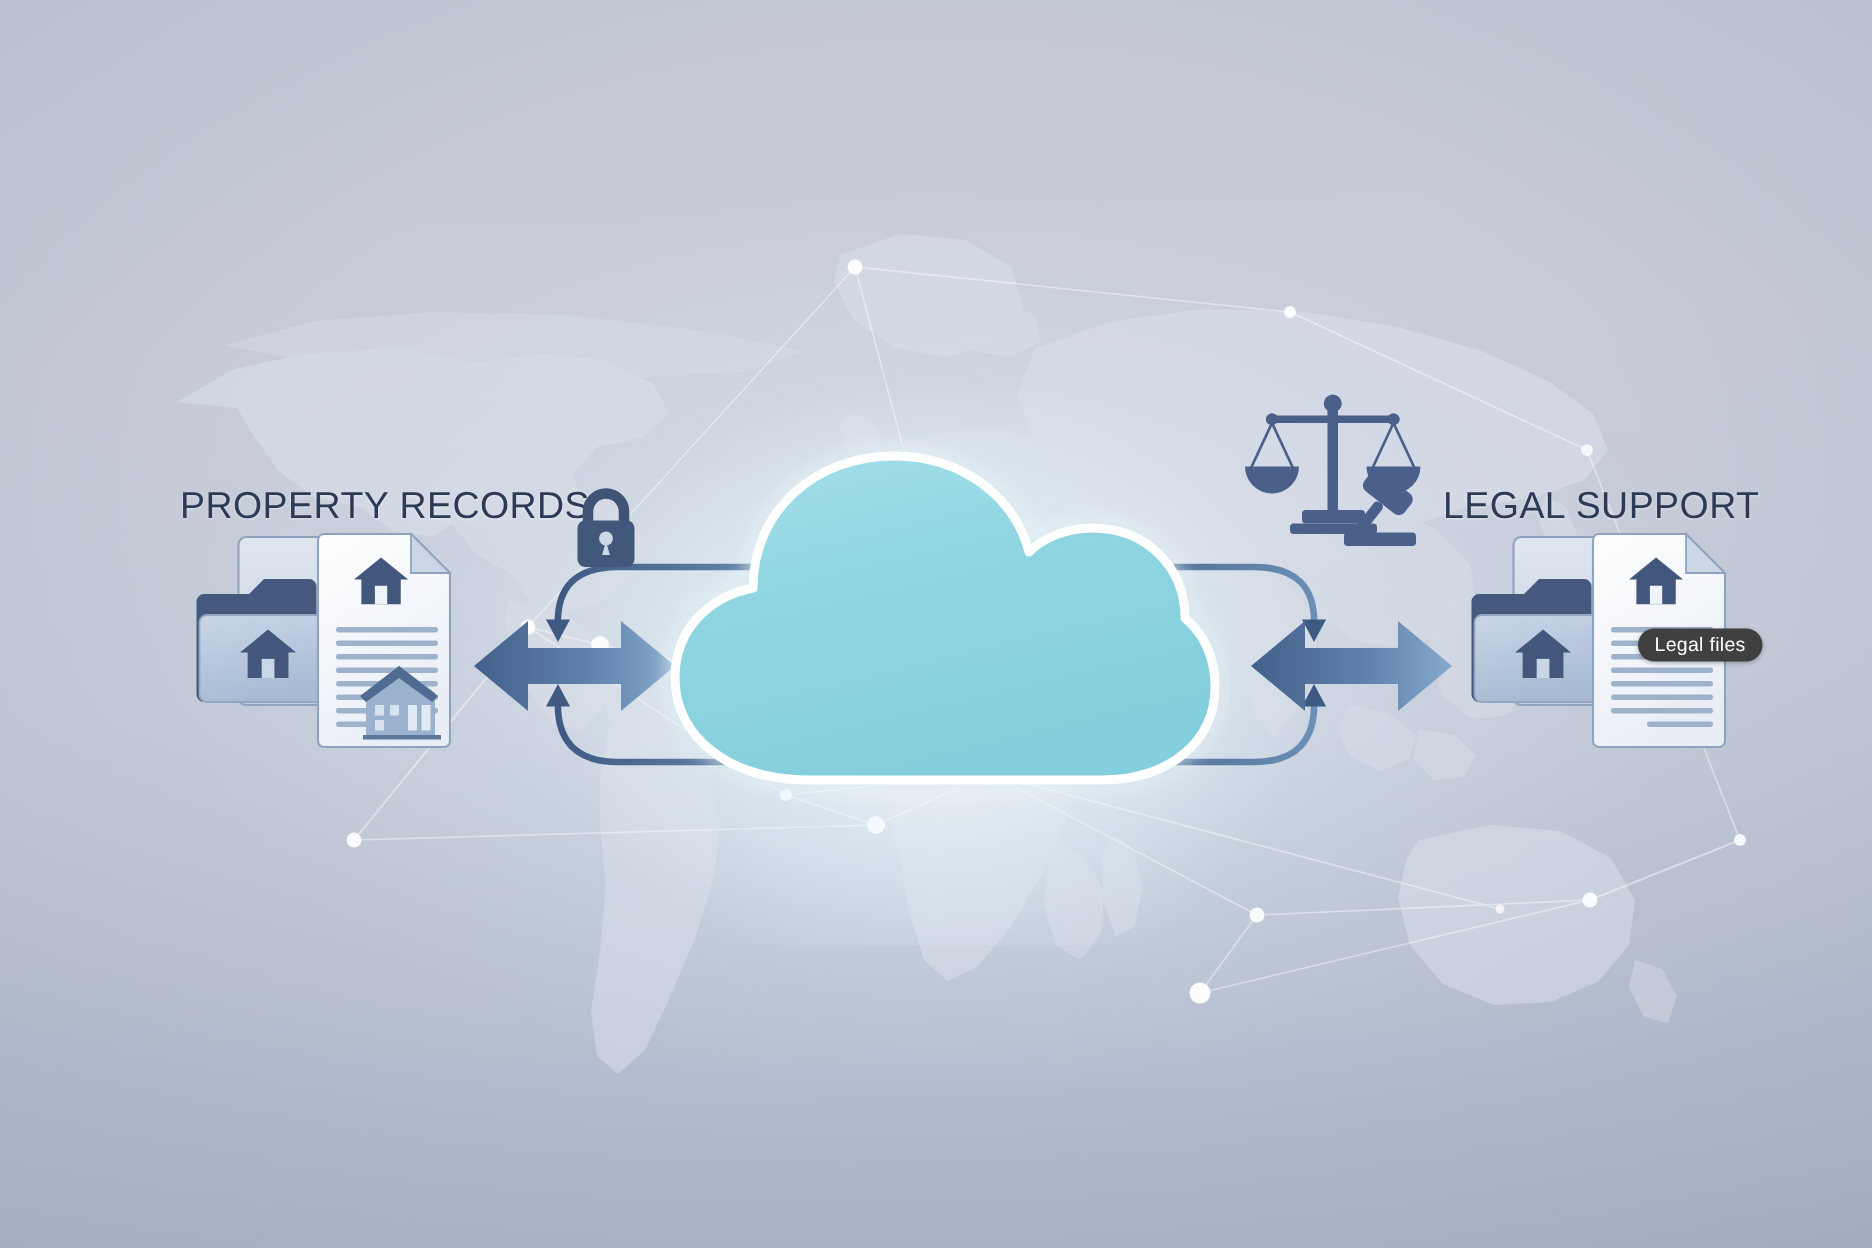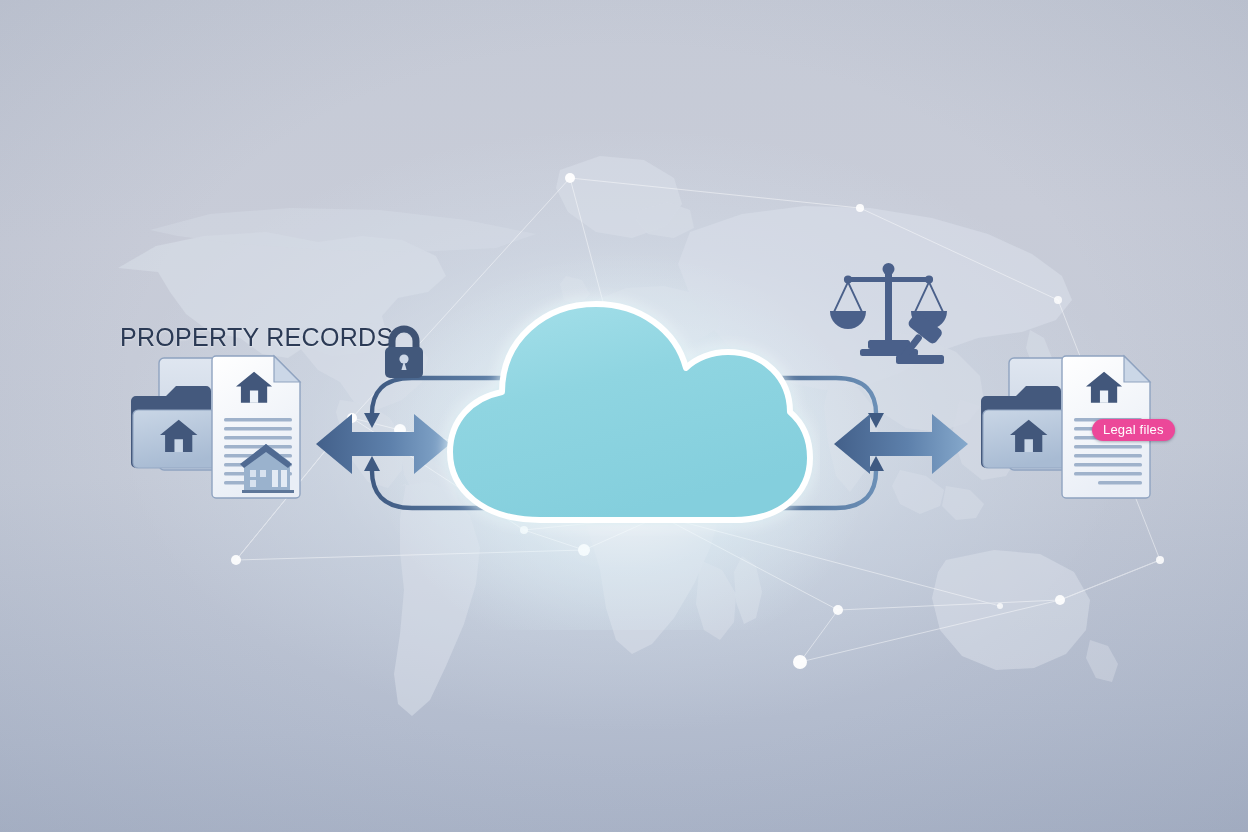--- a/index.html
+++ b/index.html
@@ -52,21 +52,21 @@
   
   .icon-group{position:absolute;}
   #docs-left{left:124px;top:352px;width:200px;height:160px;}
   #docs-right{left:974px;top:352px;width:200px;height:160px;}
   #lock-icon{left:378px;top:322px;width:52px;height:58px;}
   #scales-icon{left:826px;top:256px;width:128px;height:110px;}
 
   
   .pill{
     position:absolute;left:1092px;top:419px;
-    background:#ec4899;color:#ffffff;border-radius:11px;
+    background:#404040;color:#ffffff;border-radius:11px;
     padding:3px 11px 4px 11px;font-size:13px;letter-spacing:.2px;
     box-shadow:0 1px 3px rgba(30,40,60,.35);
     white-space:nowrap;
   }
 </style>
 </head>
 <body>
 
 <div id="stage">
 
@@ -234,20 +234,21 @@
                  C 268 74, 284 68, 300 68
                  C 336 68, 362 94, 362 128
                  C 376 140, 382 156, 382 174
                  C 382 210, 352 236, 306 236
                  Z" fill="url(#cloudFill)" stroke="#ffffff" stroke-width="6" stroke-linejoin="round"></path>
       </g>
     </svg>
   </div>
 
   <div class="heading" id="heading-left">PROPERTY RECORDS</div>
+  <div class="heading" id="heading-right">LEGAL SUPPORT</div>
 
   <div class="icon-group" id="docs-left">
     <svg viewBox="0 0 200 160" width="200" height="160">
       <defs>
         <linearGradient id="folderBackL" x1="0" y1="0" x2="0" y2="1">
           <stop offset="0%" stop-color="#dfe6f0"></stop>
             <stop offset="100%" stop-color="#c3cfe0"></stop>
         </linearGradient>
         <linearGradient id="folderFrontL" x1="0" y1="0" x2="0.3" y2="1">
           <stop offset="0%" stop-color="#c9d6e6"></stop>

